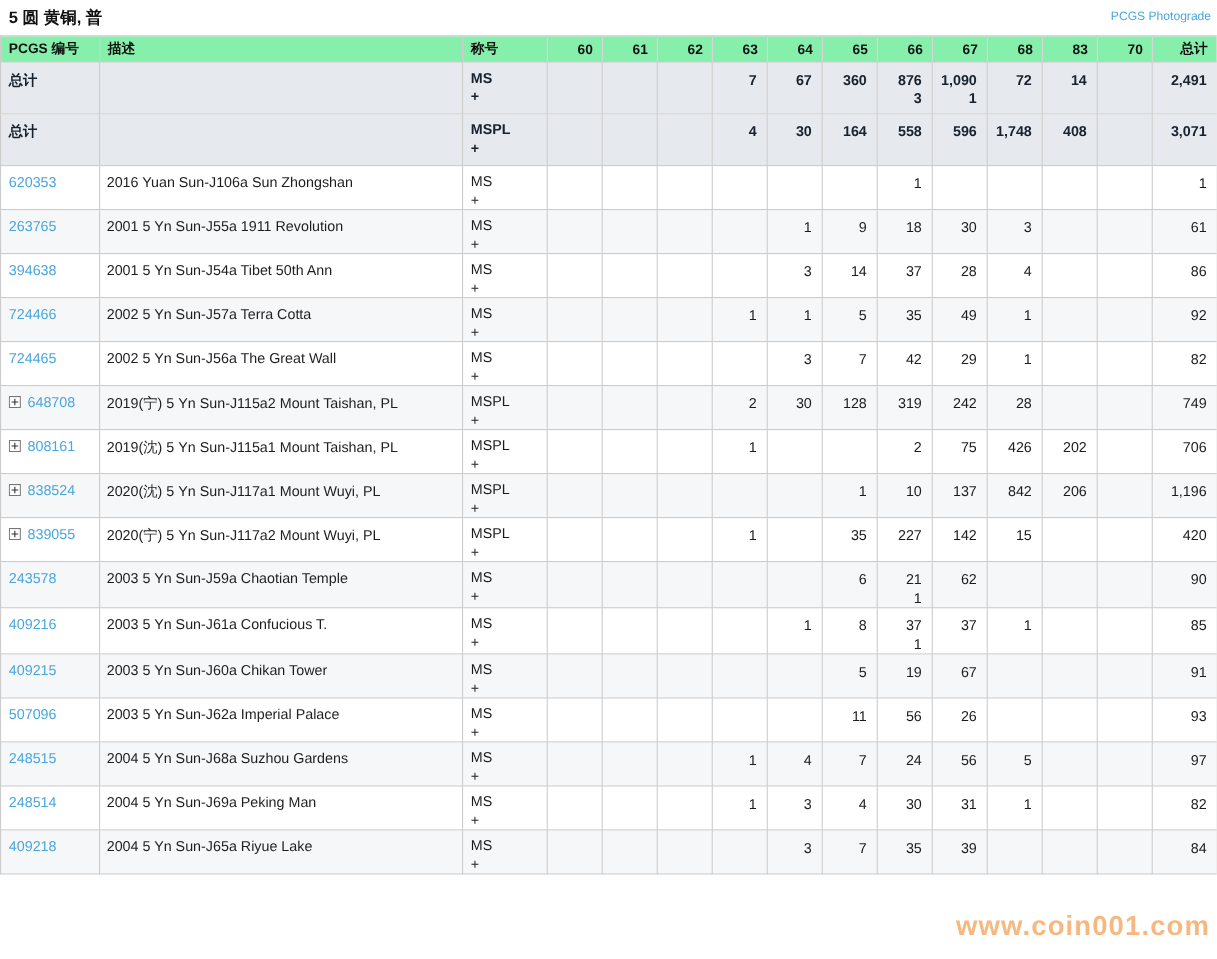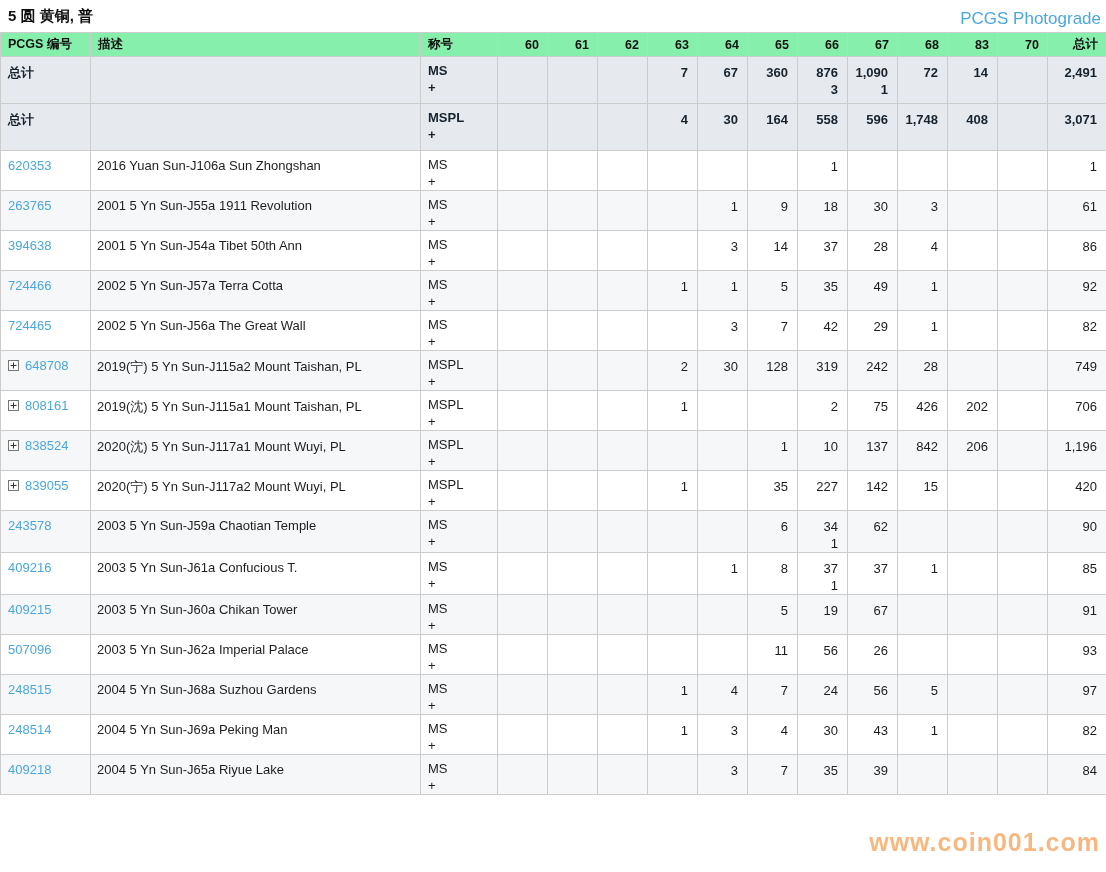--- a/index.html
+++ b/index.html
@@ -20,21 +20,21 @@
     left: 8px;
     top: 7px;
     font-size: 15px;
     font-weight: bold;
     color: #111;
   }
   .pg-link {
     position: absolute;
     right: 5px;
     top: 9px;
-    font-size: 17px;
+    font-size: 11px;
     color: #4aa7dd;
     text-decoration: none;
     cursor: pointer;
   }
   table.pop {
     width: 1106px;
     border-collapse: collapse;
     table-layout: fixed;
   }
   table.pop th, table.pop td {
@@ -689,21 +689,21 @@
         <td class="num">
           <div></div>
         </td>
         <td class="num">
           <div></div>
         </td>
         <td class="num">
           <div>6</div>
         </td>
         <td class="num">
-          <div>34</div>
+          <div>21</div>
           <div>1</div>
         </td>
         <td class="num">
           <div>62</div>
         </td>
         <td class="num">
           <div></div>
         </td>
         <td class="num">
           <div></div>
@@ -934,21 +934,21 @@
         <td class="num">
           <div>3</div>
         </td>
         <td class="num">
           <div>4</div>
         </td>
         <td class="num">
           <div>30</div>
         </td>
         <td class="num">
-          <div>43</div>
+          <div>31</div>
         </td>
         <td class="num">
           <div>1</div>
         </td>
         <td class="num">
           <div></div>
         </td>
         <td class="num">
           <div></div>
         </td>

